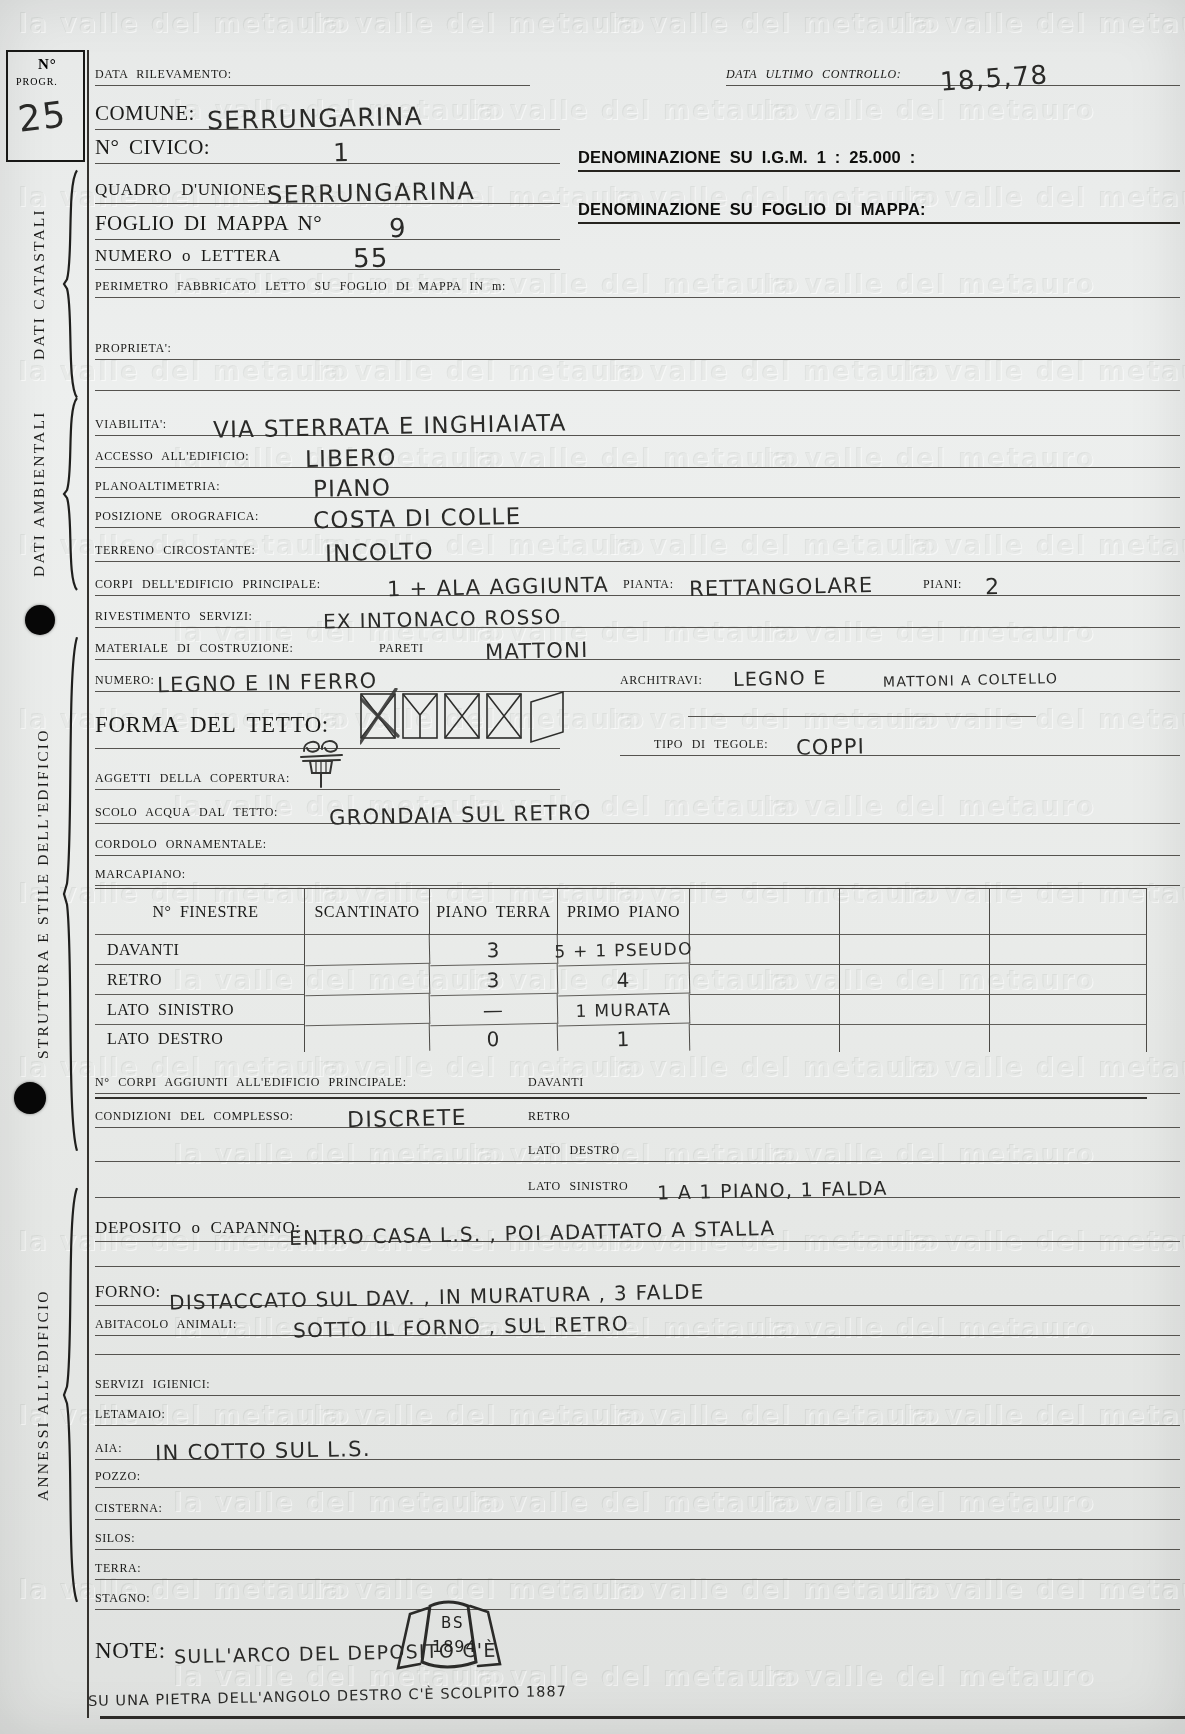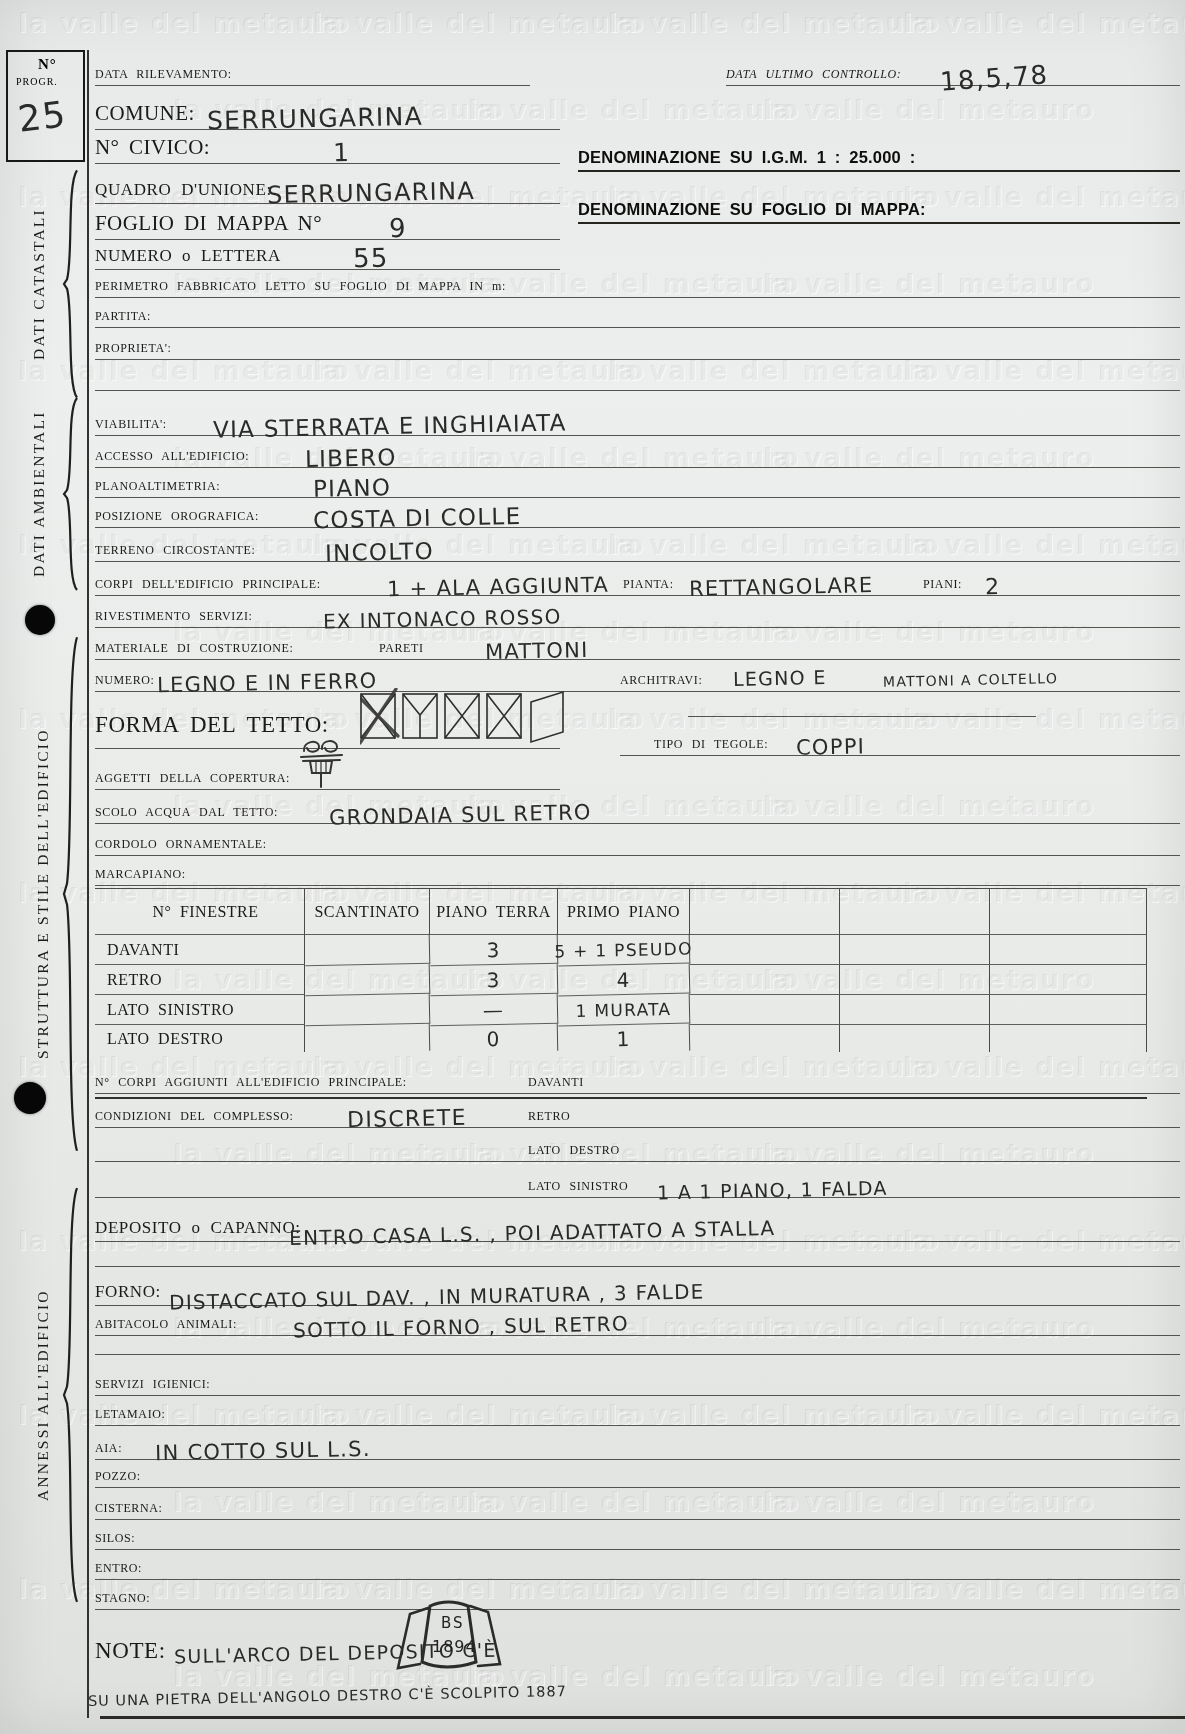--- a/index.html
+++ b/index.html
@@ -110,23 +110,20 @@
   </div>
 
   <div class="row fg" style="left:95px;top:240px;width:465px;height:30px;">
     <span class="lbl lbl-md in" style="left:0;">NUMERO o LETTERA</span>
     <span class="hw val" style="left:258px;font-size:26px;">55</span>
   </div>
 
   <div class="row fg" style="left:95px;top:272px;width:1085px;height:26px;">
     <span class="lbl in" style="left:0;">PERIMETRO FABBRICATO LETTO SU FOGLIO DI MAPPA IN m:</span>
   </div>
-  <div class="row fg" style="left:95px;top:302px;width:1085px;height:26px;">
-    <span class="lbl in" style="left:0;">PARTITA:</span>
-  </div>
   <div class="row fg" style="left:95px;top:332px;width:1085px;height:28px;">
     <span class="lbl in" style="left:0;">PROPRIETA':</span>
   </div>
   <div class="rule fg" style="left:95px;top:390px;width:1085px;"></div>
 
   <div class="row fg" style="left:95px;top:400px;width:1085px;height:36px;">
     <span class="lbl in" style="left:0;">VIABILITA':</span>
     <span class="hw val" style="left:118px;font-size:23px;">VIA STERRATA E INGHIAIATA</span>
   </div>
   <div class="row fg" style="left:95px;top:438px;width:1085px;height:30px;">
@@ -307,21 +304,21 @@
   <div class="row fg" style="left:95px;top:1462px;width:1085px;height:26px;">
     <span class="lbl in" style="left:0;">POZZO:</span>
   </div>
   <div class="row fg" style="left:95px;top:1490px;width:1085px;height:30px;">
     <span class="lbl in" style="left:0;">CISTERNA:</span>
   </div>
   <div class="row fg" style="left:95px;top:1522px;width:1085px;height:28px;">
     <span class="lbl in" style="left:0;">SILOS:</span>
   </div>
   <div class="row fg" style="left:95px;top:1552px;width:1085px;height:28px;">
-    <span class="lbl in" style="left:0;">ENTRO:</span>
+    <span class="lbl in" style="left:0;">TERRA:</span>
   </div>
   <div class="row fg" style="left:95px;top:1582px;width:1085px;height:28px;">
     <span class="lbl in" style="left:0;">STAGNO:</span>
   </div>
 
   <div class="abs fg lbl lbl-xl" style="left:95px;top:1638px;">NOTE:</div>
   <div class="hw abs fg" style="left:174px;top:1642px;font-size:19px;">SULL'ARCO DEL DEPOSITO C'È</div>
   <svg class="abs fg" style="left:388px;top:1596px;" width="118" height="88" viewBox="0 0 118 88">
     <g fill="none" stroke="#2b2b29" stroke-linecap="round">
       <path d="M42,10 Q60,2 80,10 L88,66 Q58,76 34,66 Z" stroke-width="3"></path>

